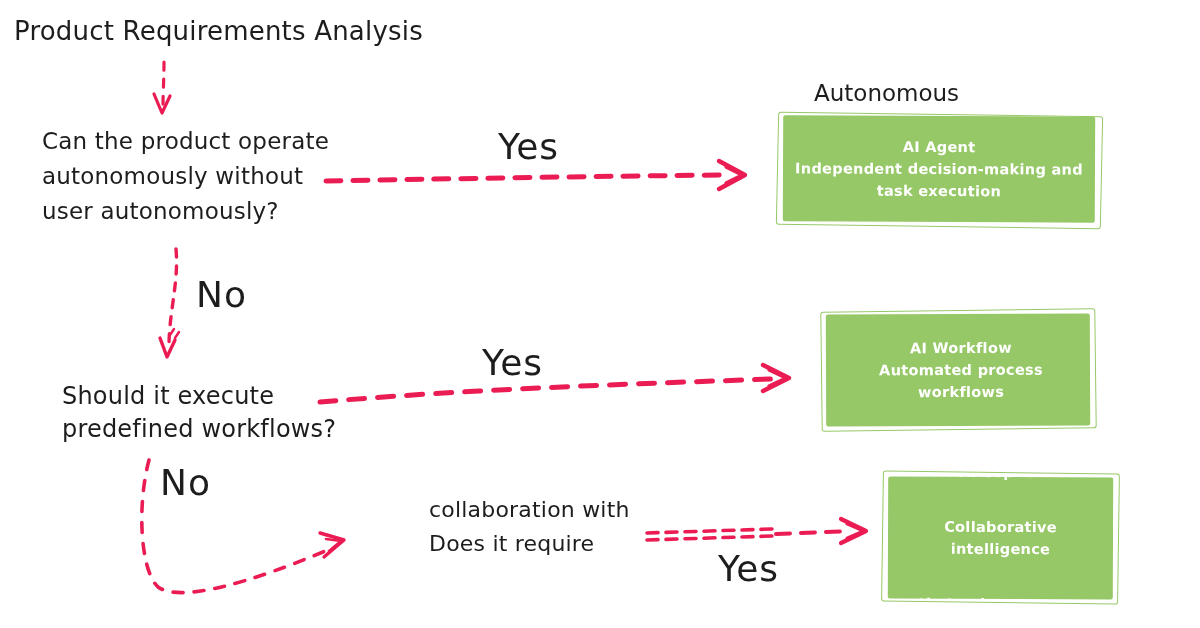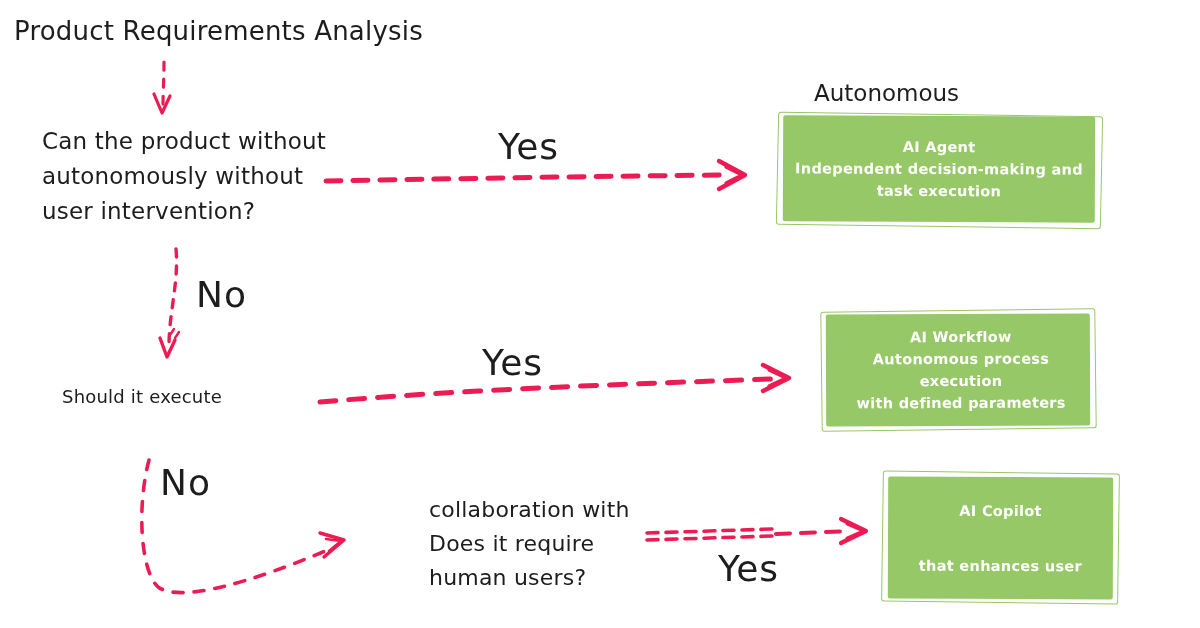--- a/index.html
+++ b/index.html
@@ -26,21 +26,21 @@
     letter-spacing:.2px;
     color:var(--ink);
   }
   .question{
     color:var(--ink);
     font-size:23px;
     line-height:35px;
     letter-spacing:.2px;
   }
   .q1{left:42px;top:124px;}
-  .q2{left:62px;top:380px;font-size:18px;line-height:33px;}
+  .q2{left:62px;top:380px;font-size:24px;line-height:33px;}
   .q3{left:429px;top:493px;font-size:22px;line-height:34px;}
   .edge-label{
     font-size:36px;
     color:var(--ink);
     letter-spacing:1px;
   }
   .yes1{left:498px;top:126px;}
   .yes2{left:482px;top:342px;}
   .yes3{left:718px;top:548px;}
   .no1{left:196px;top:274px;}
@@ -133,53 +133,53 @@
       <path d="M647,540 L772,536" stroke-width="3.6" stroke-dasharray="11 8"></path>
       <path d="M776,534 L850,531" stroke-width="4" stroke-dasharray="14 11"></path>
       <path d="M841,519 L866,531 L841,543" stroke-width="4.2"></path>
       <path d="M847,524 L863,531 L847,538" stroke-width="3"></path>
     </g>
   </svg>
 
   <div class="abs title">Product Requirements Analysis</div>
 
   <div class="abs question q1">
-    <div>Can the product without</div>
+    <div>Can the product operate</div>
     <div>autonomously without</div>
-    <div>user intervention?</div>
+    <div>user autonomously?</div>
   </div>
 
   <div class="abs question q2">
     <div>Should it execute</div>
+    <div>predefined workflows?</div>
   </div>
 
   <div class="abs question q3">
     <div>collaboration with</div>
     <div>Does it require</div>
-    <div>human users?</div>
   </div>
 
   <div class="abs edge-label yes1">Yes</div>
   <div class="abs edge-label no1">No</div>
   <div class="abs edge-label yes2">Yes</div>
   <div class="abs edge-label no2">No</div>
   <div class="abs edge-label yes3">Yes</div>
 
   <div class="abs category-label">Autonomous</div>
 
   <div class="abs outcome-box box-agent">
     <div class="outcome-name">AI Agent</div>
     <div>Independent decision-making and</div>
     <div>task execution</div>
   </div>
 
   <div class="abs outcome-box box-workflow">
     <div class="outcome-name">AI Workflow</div>
-    <div>Autonomous process execution</div>
-    <div>with defined parameters</div>
+    <div>Automated process workflows</div>
   </div>
 
   <div class="abs outcome-box box-copilot">
     <div class="outcome-name">AI Copilot</div>
+    <div>Collaborative intelligence</div>
     <div>that enhances user</div>
   </div>
 
 </div>
 
 </body></html>

